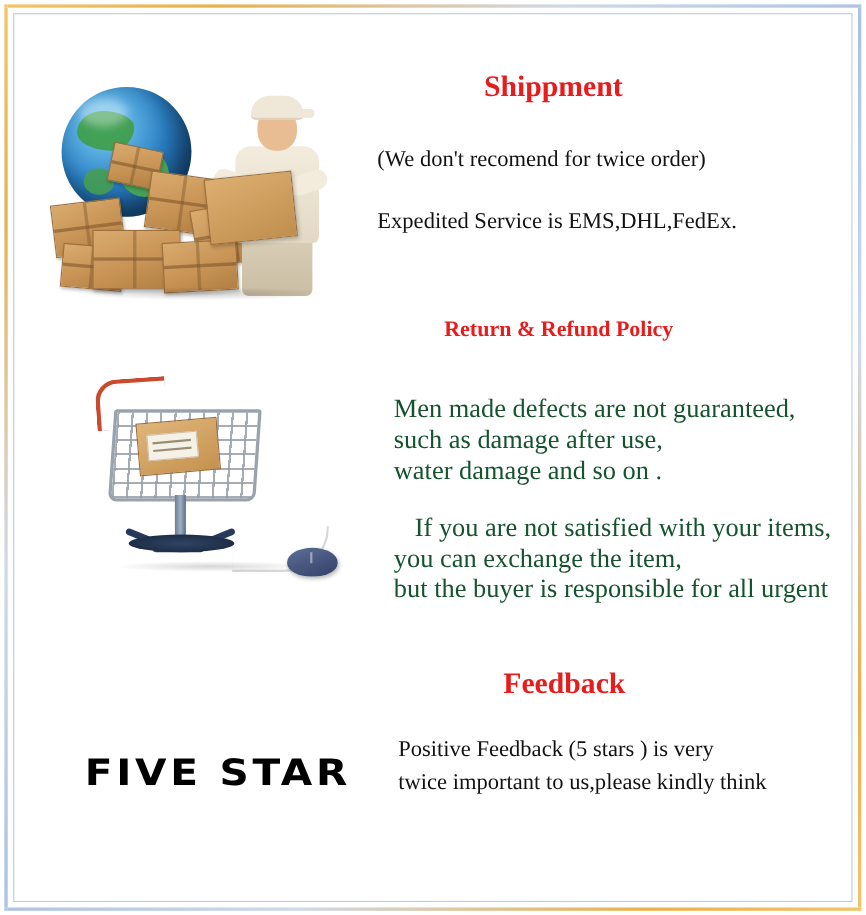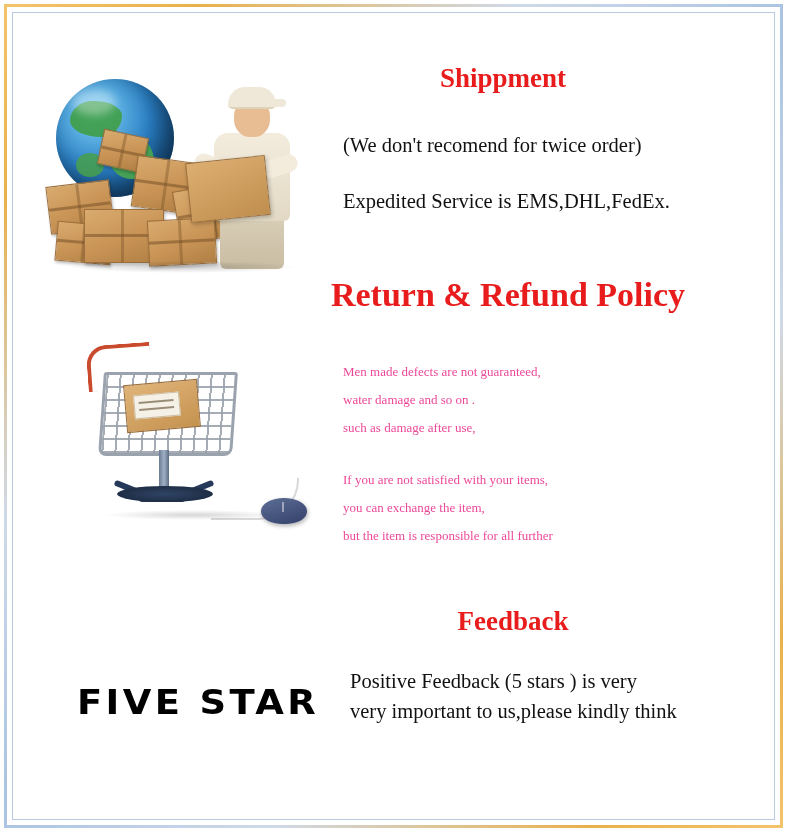--- a/index.html
+++ b/index.html
@@ -195,36 +195,36 @@
   }
   .shadow-ellipse {
     position: absolute; left: 20px; top: 188px; width: 230px; height: 12px;
     background: radial-gradient(ellipse at center, rgba(0,0,0,.18) 0%, rgba(0,0,0,0) 70%);
   }
 
   
   #return-heading {
     position: absolute;
     left: 300px;
-    top: 258px;
+    top: 270px;
     width: 380px;
-    font-size: 34px;
+    font-size: 20px;
     text-align: center;
   }
   #return-text {
     position: absolute;
-    left: 325px;
+    left: 340px;
     top: 340px;
     width: 430px;
-    font-size: 13px;
+    font-size: 24px;
     line-height: 28px;
-    color: #ec4899;
+    color: #14532d;
   }
   #return-text p { margin: 0; }
-  #return-text p.gap { margin-top: 24px; }
+  #return-text p.gap { margin-top: 24px; margin-left: 19px; }
 
   
   .cart-illus {
     position: absolute;
     left: 55px;
     top: 320px;
     width: 250px;
     height: 210px;
   }
   .cart-basket {
@@ -302,21 +302,21 @@
   
   #feedback-heading {
     position: absolute;
     left: 330px;
     top: 588px;
     width: 330px;
     font-size: 27px;
   }
   #feedback-text {
     position: absolute;
-    left: 332px;
+    left: 344px;
     top: 648px;
     width: 420px;
     font-size: 20.5px;
     line-height: 30px;
     color: #111111;
   }
   #feedback-text p { margin: 0; }
 
   .five-star-logo {
     position: absolute;
@@ -394,34 +394,34 @@
         <div class="cart-base"></div>
         <div class="cart-cable"></div>
         <div class="mouse"></div>
         <div class="cart-shadow"></div>
       </div>
 
       <div class="heading" id="return-heading">Return &amp; Refund Policy</div>
 
       <div id="return-text">
         <p>Men made defects are not guaranteed,</p>
+        <p>such as damage after use,</p>
         <p>water damage and so on .</p>
-        <p>such as damage after use,</p>
         <p class="gap">If you are not satisfied with your items,</p>
         <p>you can exchange the item,</p>
-        <p>but the item is responsible for all further</p>
+        <p>but the buyer is responsible for all urgent</p>
       </div>
     </div>
 
     <div class="section">
 
       <div class="five-star-logo">FIVE STAR</div>
 
       <div class="heading" id="feedback-heading">Feedback</div>
 
       <div id="feedback-text">
         <p>Positive Feedback (5 stars ) is very</p>
-        <p>very important to us,please kindly think</p>
+        <p>twice important to us,please kindly think</p>
       </div>
     </div>
 
   </div>
 </div>
 
 </body></html>

